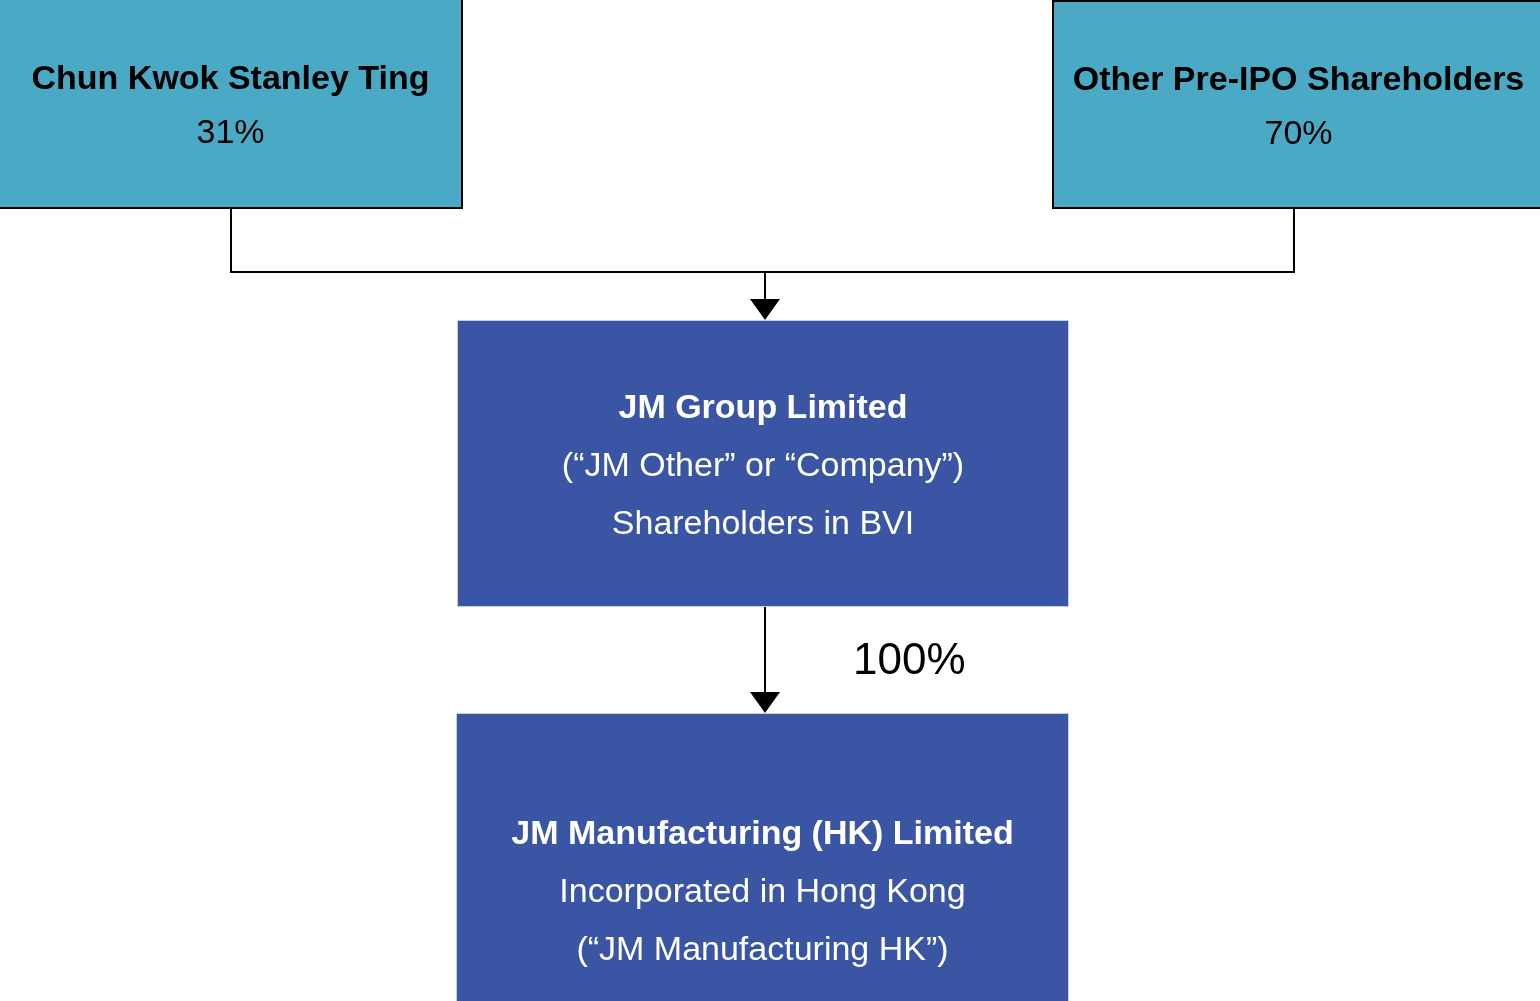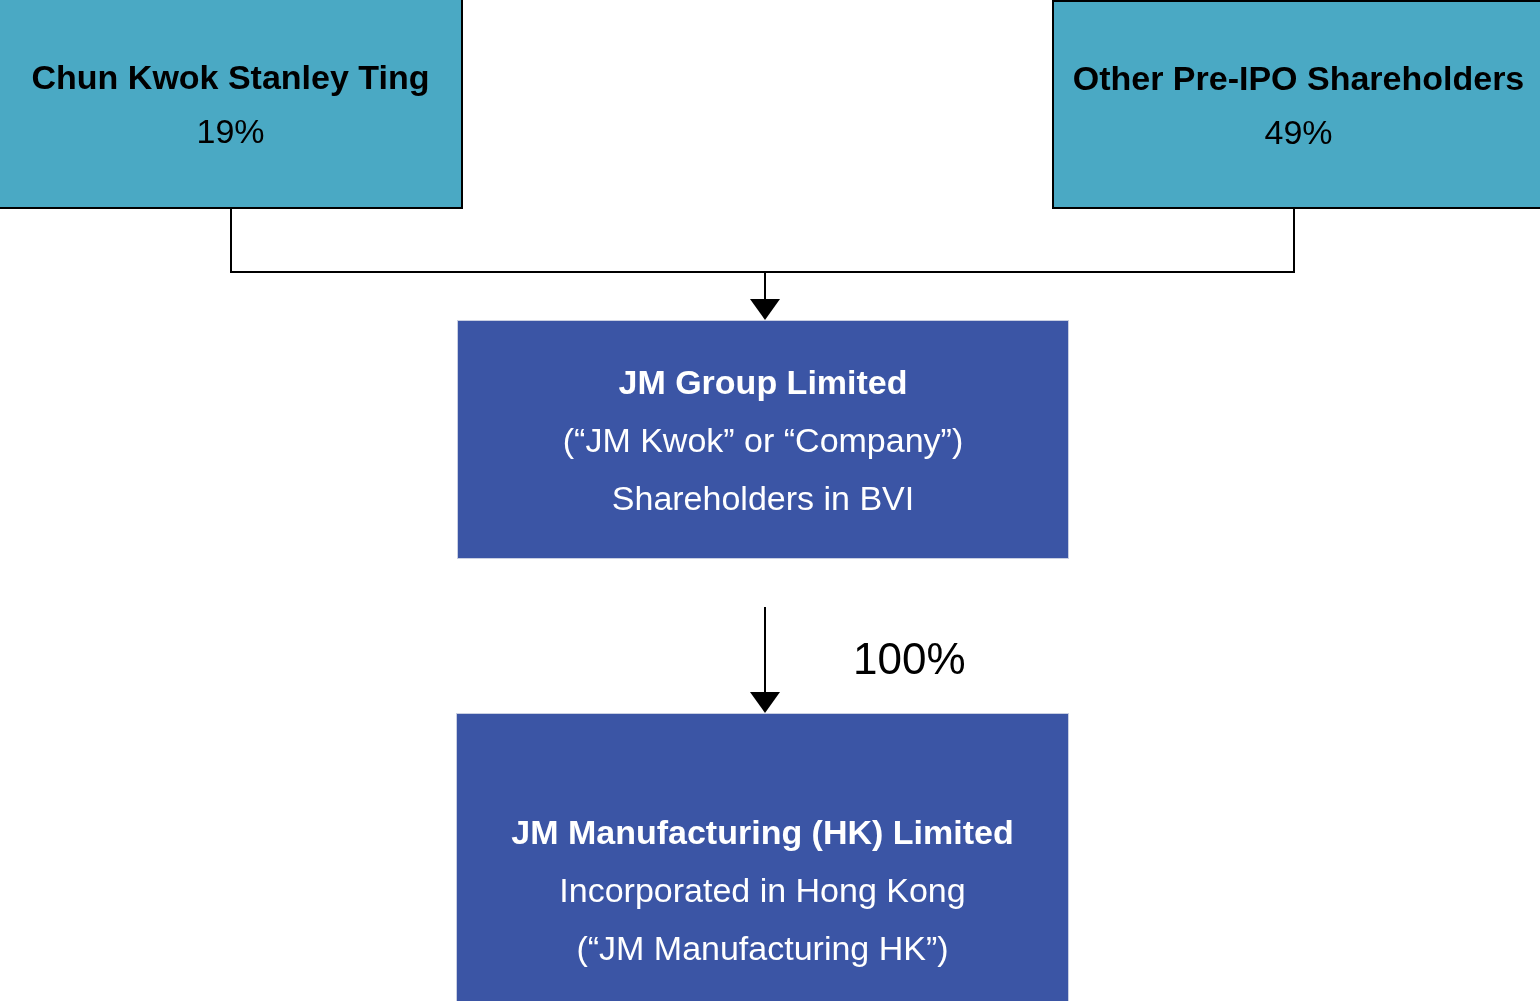--- a/index.html
+++ b/index.html
@@ -39,21 +39,21 @@
     color: var(--company-text, #ffffff);
   }
   #box-ting {
     left: 0; top: 0; width: 463px; height: 209px;
     border-top: none; border-left: none; 
   }
   #box-other {
     left: 1052px; top: 0; width: 493px; height: 209px;
   }
   #box-group {
-    left: 457px; top: 320px; width: 612px; height: 239px;
+    left: 457px; top: 320px; width: 612px; height: 287px;
   }
   #box-mfg {
     left: 456px; top: 713px; width: 613px; height: 352px;
     border-bottom: none; 
   }
   .shareholder .line { font-size: 34px; line-height: 54px; white-space: nowrap; }
   .company .line     { font-size: 34px; line-height: 58px; white-space: nowrap; }
   .bold { font-weight: bold; }
   .connector {
     position: absolute;
@@ -81,37 +81,37 @@
     white-space: nowrap;
   }
 </style>
 </head>
 <body>
 
 <div class="canvas">
 
   <div class="box shareholder" id="box-ting">
     <div class="line bold">Chun Kwok Stanley Ting</div>
-    <div class="line">19%</div>
+    <div class="line">31%</div>
   </div>
 
   <div class="box shareholder" id="box-other">
     <div class="line bold">Other Pre-IPO Shareholders</div>
-    <div class="line">49%</div>
+    <div class="line">70%</div>
   </div>
 
   <div class="connector" id="conn-left-v"></div>
   <div class="connector" id="conn-right-v"></div>
   <div class="connector" id="conn-rail-h"></div>
   <div class="connector" id="conn-mid-v1"></div>
   <div class="arrowhead" id="arrowhead-group"></div>
 
   <div class="box company" id="box-group">
     <div class="line bold">JM Group Limited</div>
-    <div class="line">(“JM Kwok” or “Company”)</div>
+    <div class="line">(“JM Other” or “Company”)</div>
     <div class="line">Shareholders in BVI</div>
   </div>
 
   <div class="connector" id="conn-mid-v2"></div>
   <div class="arrowhead" id="arrowhead-mfg"></div>
   <div id="ownership-label">100%</div>
 
   <div class="box company" id="box-mfg">
     <div class="line bold">JM Manufacturing (HK) Limited</div>
     <div class="line">Incorporated in Hong Kong</div>

